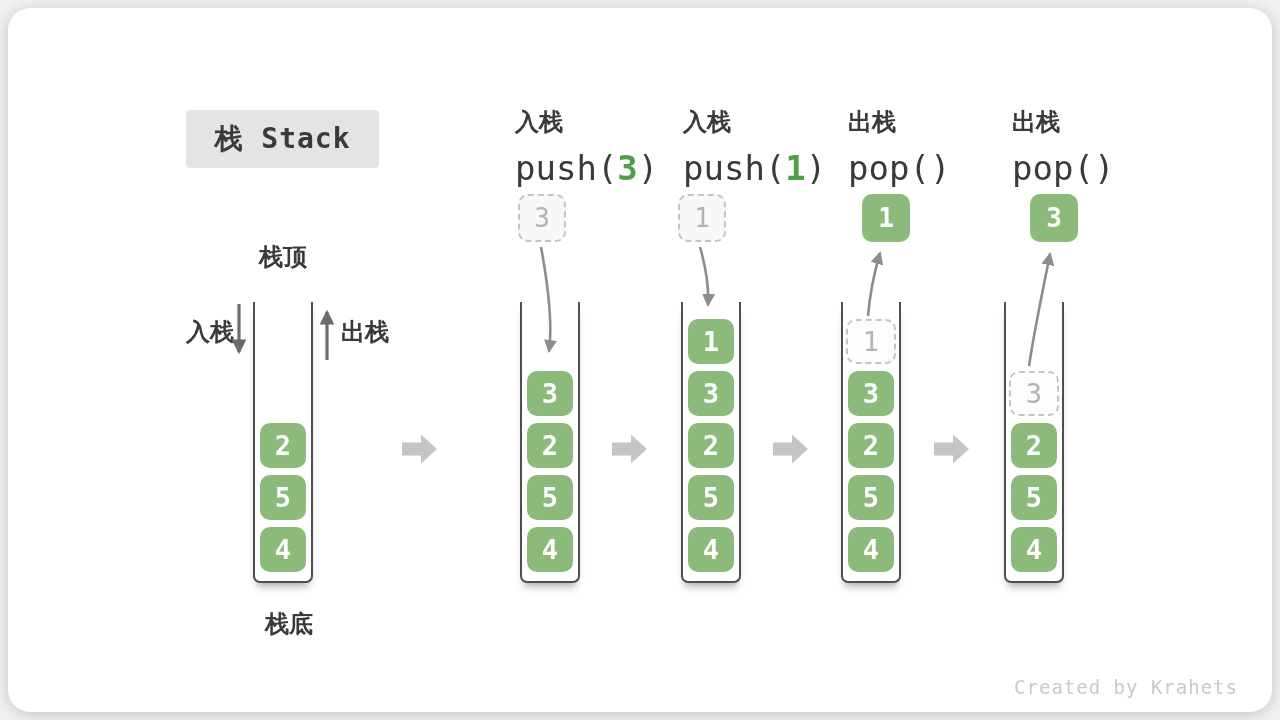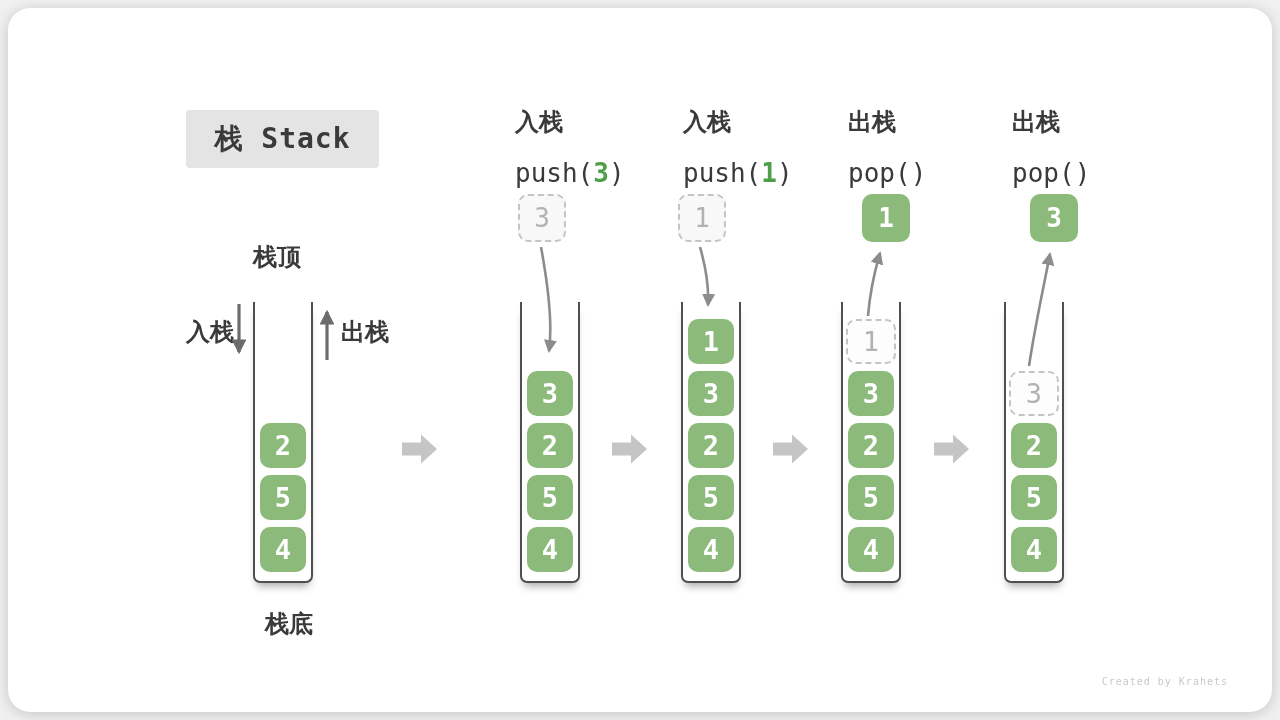--- a/index.html
+++ b/index.html
@@ -48,52 +48,52 @@
   }
   .cell.ghost{
     background:#fdfdfd;border:2px dashed var(--dash-border,#c2c2c2);
     left:3px;color:var(--ghost-text,#b5b5b5);font-weight:normal;
     box-sizing:border-box;width:50px;
   }
   
   .op-header{top:106px;}
   .op-label{font-weight:bold;font-size:24px;color:var(--text-dark,#3a3a3a);}
   .op-code{
-    margin-top:20px;font-family:"DejaVu Sans Mono",monospace;
-    font-size:26px;color:var(--text-dark,#3a3a3a);white-space:nowrap;
+    margin-top:10px;font-family:"DejaVu Sans Mono",monospace;
+    font-size:34px;color:var(--text-dark,#3a3a3a);white-space:nowrap;
   }
   .op-code .arg{color:var(--code-green,#4f9e48);font-weight:bold;}
   
   .float{
     top:194px;width:48px;height:48px;border-radius:10px;box-sizing:border-box;
     display:flex;align-items:center;justify-content:center;
     font-family:"DejaVu Sans Mono",monospace;font-size:26px;
   }
   .float.dashed{
     background:#f8f8f8;border:2px dashed var(--dash-border,#c6c6c6);
     color:var(--ghost-text,#ababab);
   }
   .float.solid{
     background:var(--box-green,#8bba7a);color:#fff;font-weight:bold;
   }
   .watermark{
-    right:52px;top:676px;font-family:"DejaVu Sans Mono",monospace;
-    font-size:10px;color:var(--watermark,#c9c9c9);letter-spacing:1px;
+    right:42px;top:676px;font-family:"DejaVu Sans Mono",monospace;
+    font-size:19px;color:var(--watermark,#c9c9c9);letter-spacing:1px;
   }
   svg.overlay{left:0;top:0;pointer-events:none;}
   .block-arrow{top:434px;}
 </style>
 </head>
 <body>
 
 <div class="card abs"></div>
 
 <div class="title-badge abs">栈 Stack</div>
 
-<div class="cn-label abs" style="left:253px;top:244px;width:60px;text-align:left;">栈顶</div>
+<div class="cn-label abs" style="left:253px;top:244px;width:60px;text-align:center;">栈顶</div>
 <div class="cn-label abs" style="left:253px;top:611px;width:60px;text-align:right;">栈底</div>
 
 <div class="cn-label abs" style="left:186px;top:319px;">入栈</div>
 <div class="cn-label abs" style="left:341px;top:319px;">出栈</div>
 
 <div class="stack abs" style="left:253px">
     <div class="cell" style="top: 121px;">2</div>
     <div class="cell" style="top: 173px;">5</div>
     <div class="cell" style="top: 225px;">4</div>
   </div>

